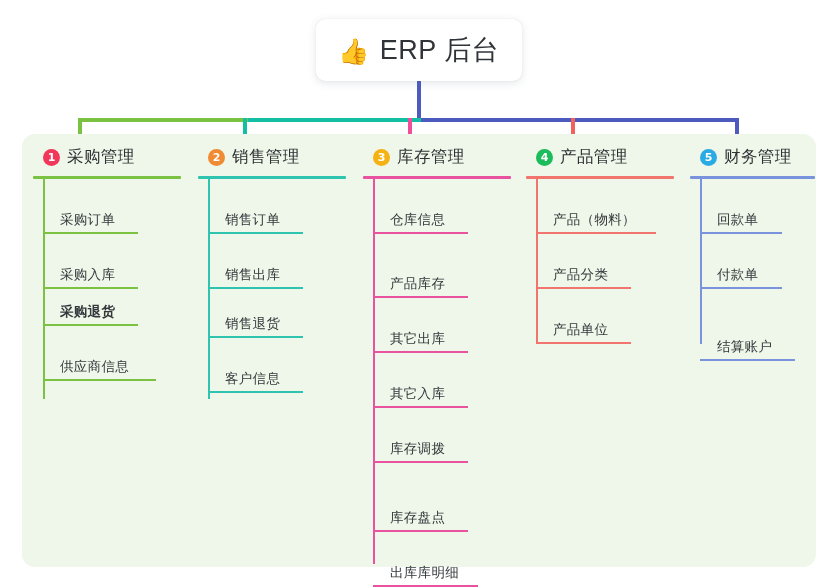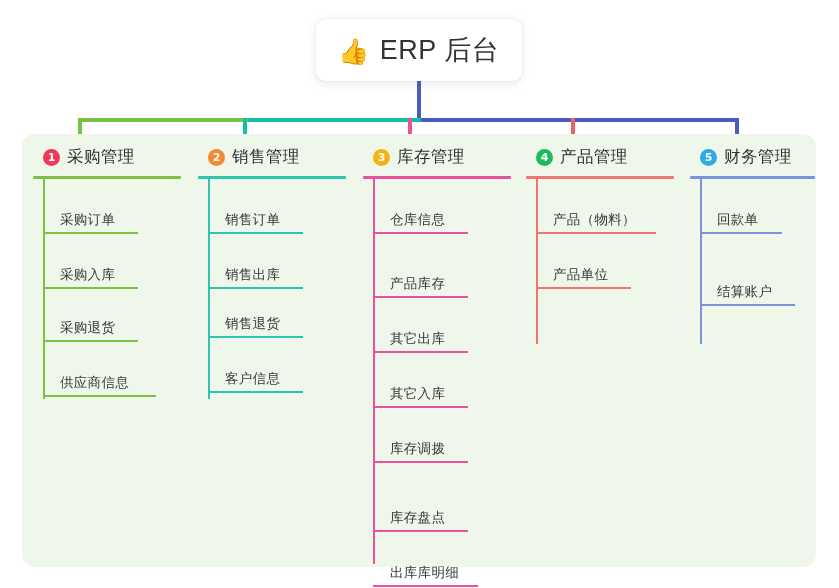--- a/index.html
+++ b/index.html
@@ -122,21 +122,21 @@
         <div class="col-body" style="height: 220px;">
           <div class="spine" style="background: rgb(124, 194, 66);"></div>
           <div class="item" style="height: 55px; align-items: flex-end;">
             <span class="item-label">采购订单</span>
             <div class="item-rule" style="background: rgb(124, 194, 66); width: 95px;"></div>
           </div>
           <div class="item" style="height: 55px;">
             <span class="item-label">采购入库</span>
             <div class="item-rule" style="background: rgb(124, 194, 66); width: 95px;"></div>
           </div>
-          <div class="item" style="height: 53px;">
+          <div class="item" style="height: 37px; font-weight: bold;">
             <span class="item-label">采购退货</span>
             <div class="item-rule" style="background: rgb(124, 194, 66); width: 95px;"></div>
           </div>
           <div class="item" style="height: 55px; text-align: center;">
             <span class="item-label">供应商信息</span>
             <div class="item-rule" style="background: rgb(124, 194, 66); width: 113px;"></div>
           </div>
         </div>
       </div>
       <div class="col" style="left: 198px; width: 148px;">
@@ -209,37 +209,45 @@
           <span class="col-title">产品管理</span>
         </div>
         <div class="head-rule" style="background: rgb(242, 116, 110); width: 148px;"></div>
         <div class="col-body" style="height: 165px;">
           <div class="spine" style="background: rgb(242, 116, 110);"></div>
           <div class="item" style="height: 55px;">
             <span class="item-label">产品（物料）</span>
             <div class="item-rule" style="background: rgb(242, 116, 110); width: 120px;"></div>
           </div>
           <div class="item" style="height: 55px;">
+            <span class="item-label">产品分类</span>
+            <div class="item-rule" style="background: rgb(242, 116, 110); width: 95px;"></div>
+          </div>
+          <div class="item" style="height: 55px;">
             <span class="item-label">产品单位</span>
             <div class="item-rule" style="background: rgb(242, 116, 110); width: 95px;"></div>
           </div>
         </div>
       </div>
       <div class="col" style="left: 690px; width: 125px;">
         <div class="col-head">
           <span class="badge" style="background: rgb(42, 171, 227);">5</span>
           <span class="col-title">财务管理</span>
         </div>
         <div class="head-rule" style="background: rgb(122, 147, 221); width: 125px;"></div>
         <div class="col-body" style="height: 165px;">
           <div class="spine" style="background: rgb(122, 147, 221);"></div>
           <div class="item" style="height: 55px;">
             <span class="item-label">回款单</span>
             <div class="item-rule" style="background: rgb(122, 147, 221); width: 82px;"></div>
           </div>
+          <div class="item" style="height: 55px;">
+            <span class="item-label">付款单</span>
+            <div class="item-rule" style="background: rgb(122, 147, 221); width: 82px;"></div>
+          </div>
           <div class="item" style="height: 72px;">
             <span class="item-label">结算账户</span>
             <div class="item-rule" style="background: rgb(122, 147, 221); width: 95px;"></div>
           </div>
         </div>
       </div>
     </div>
 
 </div>
 

